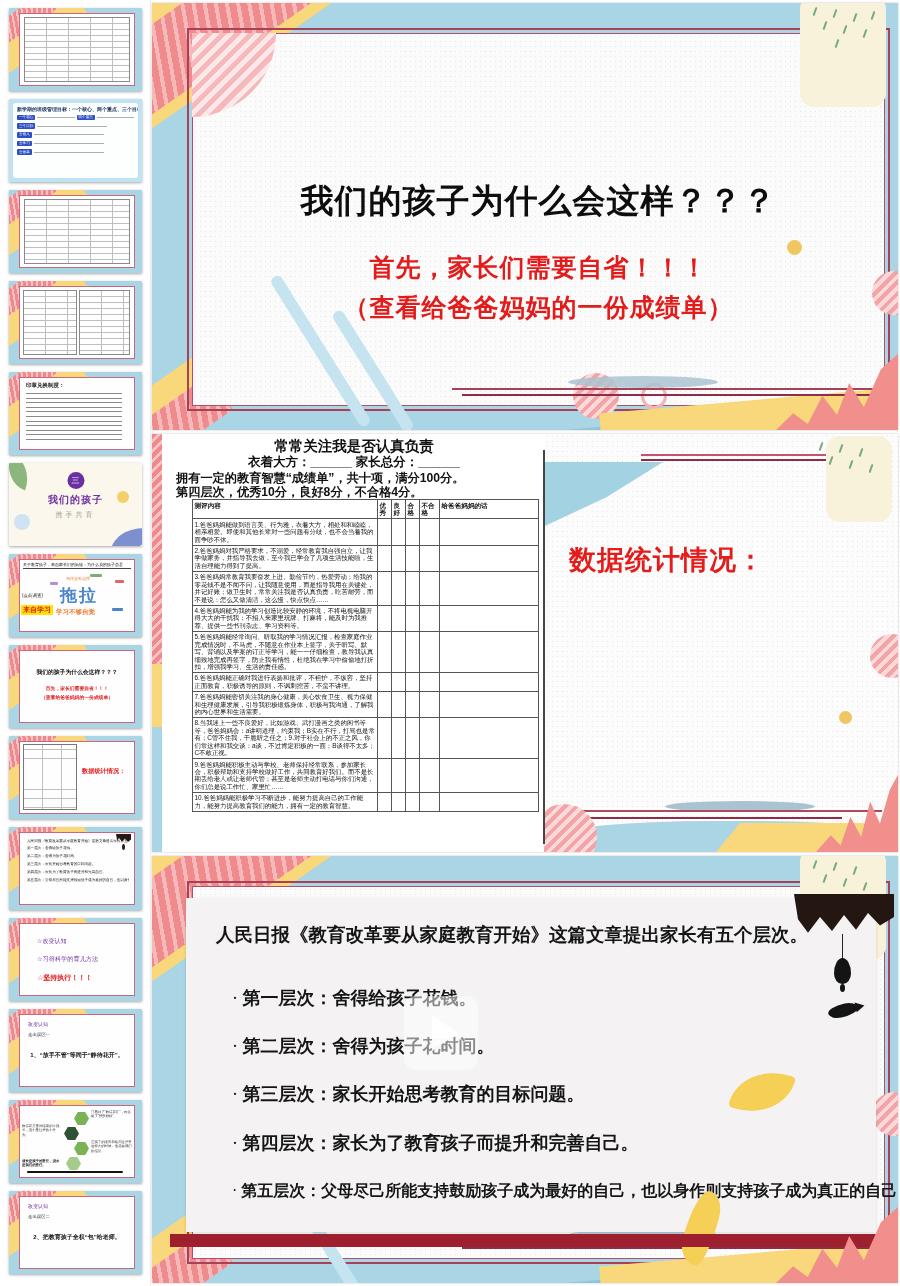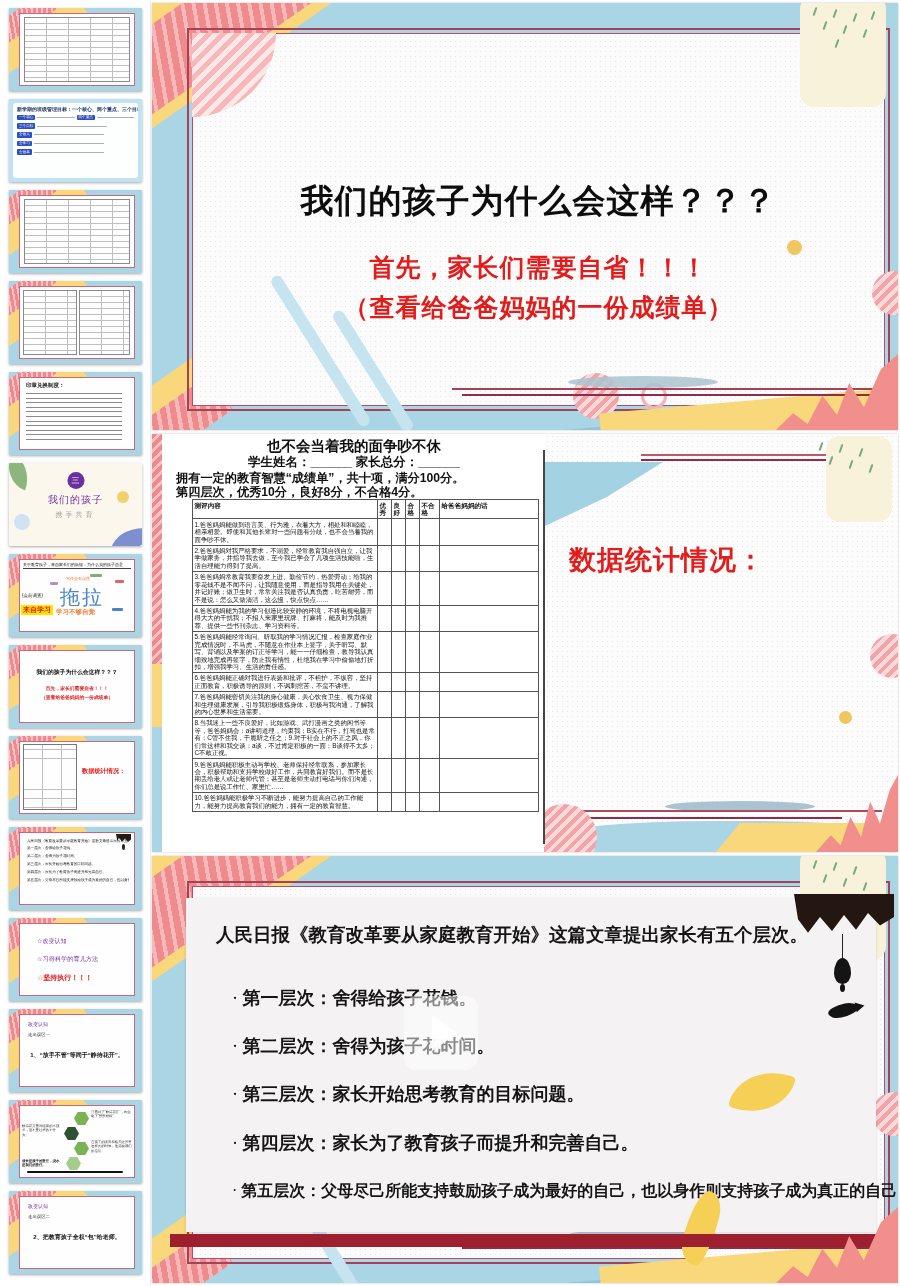--- a/index.html
+++ b/index.html
@@ -23,30 +23,30 @@
   
   .t2{background:#bfe3f2}
   .t2card{position:absolute;inset:4px;background:#fdfefe;border-radius:3px;padding:3px 4px;overflow:hidden}
   .t2t{font-size:5px;font-weight:bold;color:#1f3864;margin-bottom:2.5px;white-space:nowrap}
   .t2row{display:flex;align-items:center;gap:2px;margin-bottom:3px}
   .pill{flex:none;background:#2e4fc4;color:#fff;font-size:3.6px;padding:.5px 2px;border-radius:1px;line-height:1.3}
   .t2line{height:1px;background:#b0b0b0;flex:1;max-width:70px}
   
   .t6{background:#fbf7ec}
   .t6c{position:absolute;left:50%;top:9px;transform:translateX(-50%);width:17px;height:17px;border-radius:50%;background:#6a2fa0;color:#fff;font-size:8px;display:flex;align-items:center;justify-content:center}
-  .t6t{position:absolute;top:30px;width:100%;text-align:center;font-size:10px;font-weight:normal;color:#7030a0;letter-spacing:1px}
+  .t6t{position:absolute;top:30px;width:100%;text-align:center;font-size:10px;font-weight:bold;color:#7030a0;letter-spacing:1px}
   .t6s{position:absolute;top:47px;width:100%;text-align:center;font-size:7px;color:#9a9a9a;letter-spacing:3px}
   .lf1{position:absolute;left:-4px;top:-6px;width:26px;height:30px;background:#7fae72;border-radius:0 100% 0 100%;transform:rotate(20deg);opacity:.9}
   .lf2{position:absolute;right:-7px;bottom:-9px;width:36px;height:30px;background:#7e8fd0;border-radius:100% 0 100% 0;transform:rotate(12deg)}
   .t6c1{position:absolute;left:5px;bottom:16px;width:16px;height:16px;border-radius:50%;background:#cfe3f3}
   .t6c2{position:absolute;right:13px;top:28px;width:12px;height:12px;border-radius:50%;background:#f3d06a}
   
   .t7t{position:absolute;left:3px;right:3px;top:2px;font-size:4px;color:#111;border-bottom:.5px solid #444;padding-bottom:1px;white-space:nowrap;overflow:hidden}
   .t7w{position:absolute;left:46px;top:16px;font-size:4px;color:#ed7d31}
-  .t7big{position:absolute;left:40px;top:24px;font-size:20px;font-weight:normal;color:#4a86c8;letter-spacing:2px}
+  .t7big{position:absolute;left:40px;top:24px;font-size:17px;font-weight:bold;color:#4a86c8;letter-spacing:2px}
   .t7o{position:absolute;left:36px;top:48px;font-size:6.5px;color:#ed7d31;font-weight:bold}
   .t7note{position:absolute;left:2px;top:33px;font-size:4.5px;color:#222}
   .t7tag{position:absolute;left:1px;top:45px;font-size:7px;font-weight:bold;color:#e21b1b;background:#ffe400;padding:0 2px}
   .t7s{position:absolute;height:3px;border-radius:1px}
   
   .m8t{position:absolute;top:17px;width:100%;text-align:center;font-size:5.8px;font-weight:bold;color:#111}
   .m8r{position:absolute;width:100%;text-align:center;font-size:4.8px;font-weight:bold;color:#e21b1b}
   
   .m9tb{position:absolute;left:3px;top:2px;bottom:3px;width:54px;border:.5px solid #777;background:
       repeating-linear-gradient(to right,transparent 0 9px,#c0c0c0 9px 9.5px),
@@ -359,22 +359,22 @@
   <div class="brc"></div>
 </section>
 
 <section class="slide" id="slideB">
   <div class="page">
     <div class="edge">
         <div class="e1"></div>
         <div class="e2"></div>
         <div class="e3"></div>
       </div>
-    <div class="doc-t">也不会当着我的面争吵不休</div>
-    <div class="doc-2">学生姓名：______ 家长总分：______</div>
+    <div class="doc-t">常常关注我是否认真负责</div>
+    <div class="doc-2">衣着大方：______ 家长总分：______</div>
     <div class="doc-3">拥有一定的教育智慧“成绩单”，共十项，满分100分。</div>
     <div class="doc-4">第四层次，优秀10分，良好8分，不合格4分。</div>
     <table class="stable">
       <colgroup>
           <col style="width:185px">
           <col style="width:14px">
           <col style="width:14px">
           <col style="width:14px">
           <col style="width:20px">
           <col style="width:99px">

